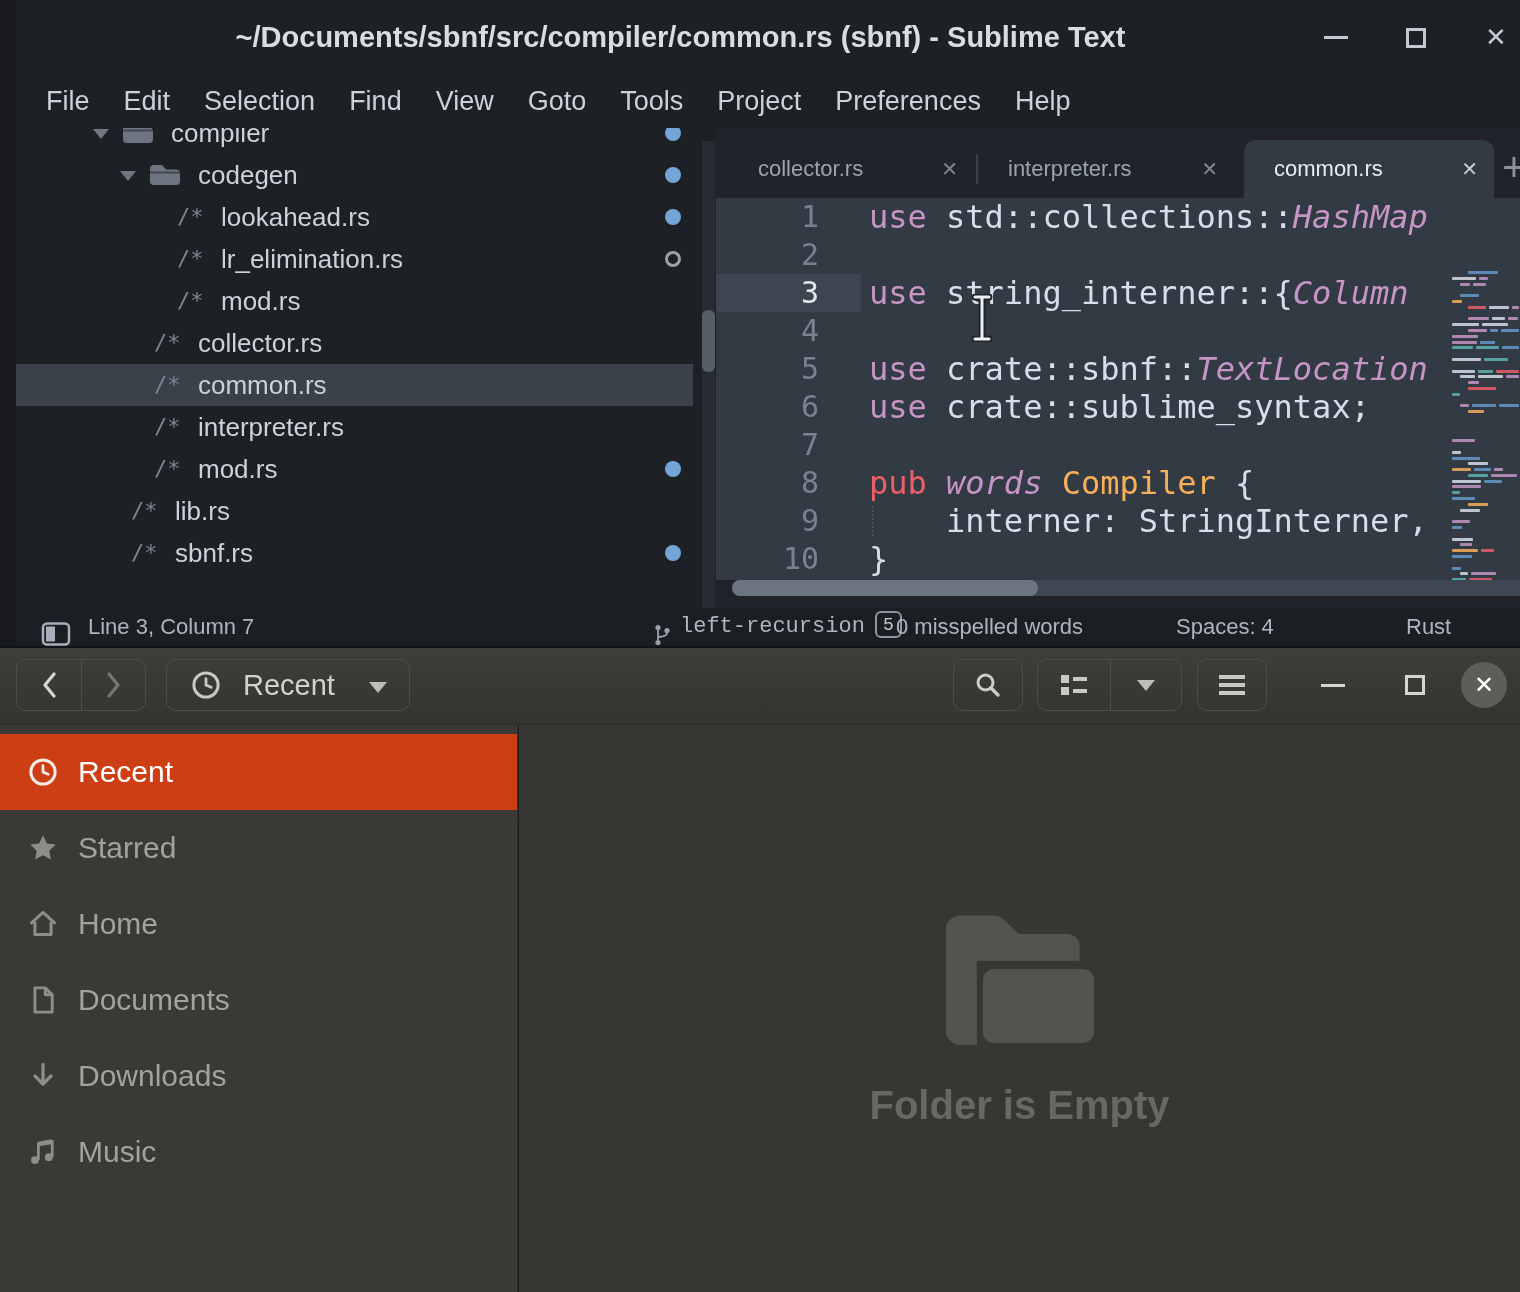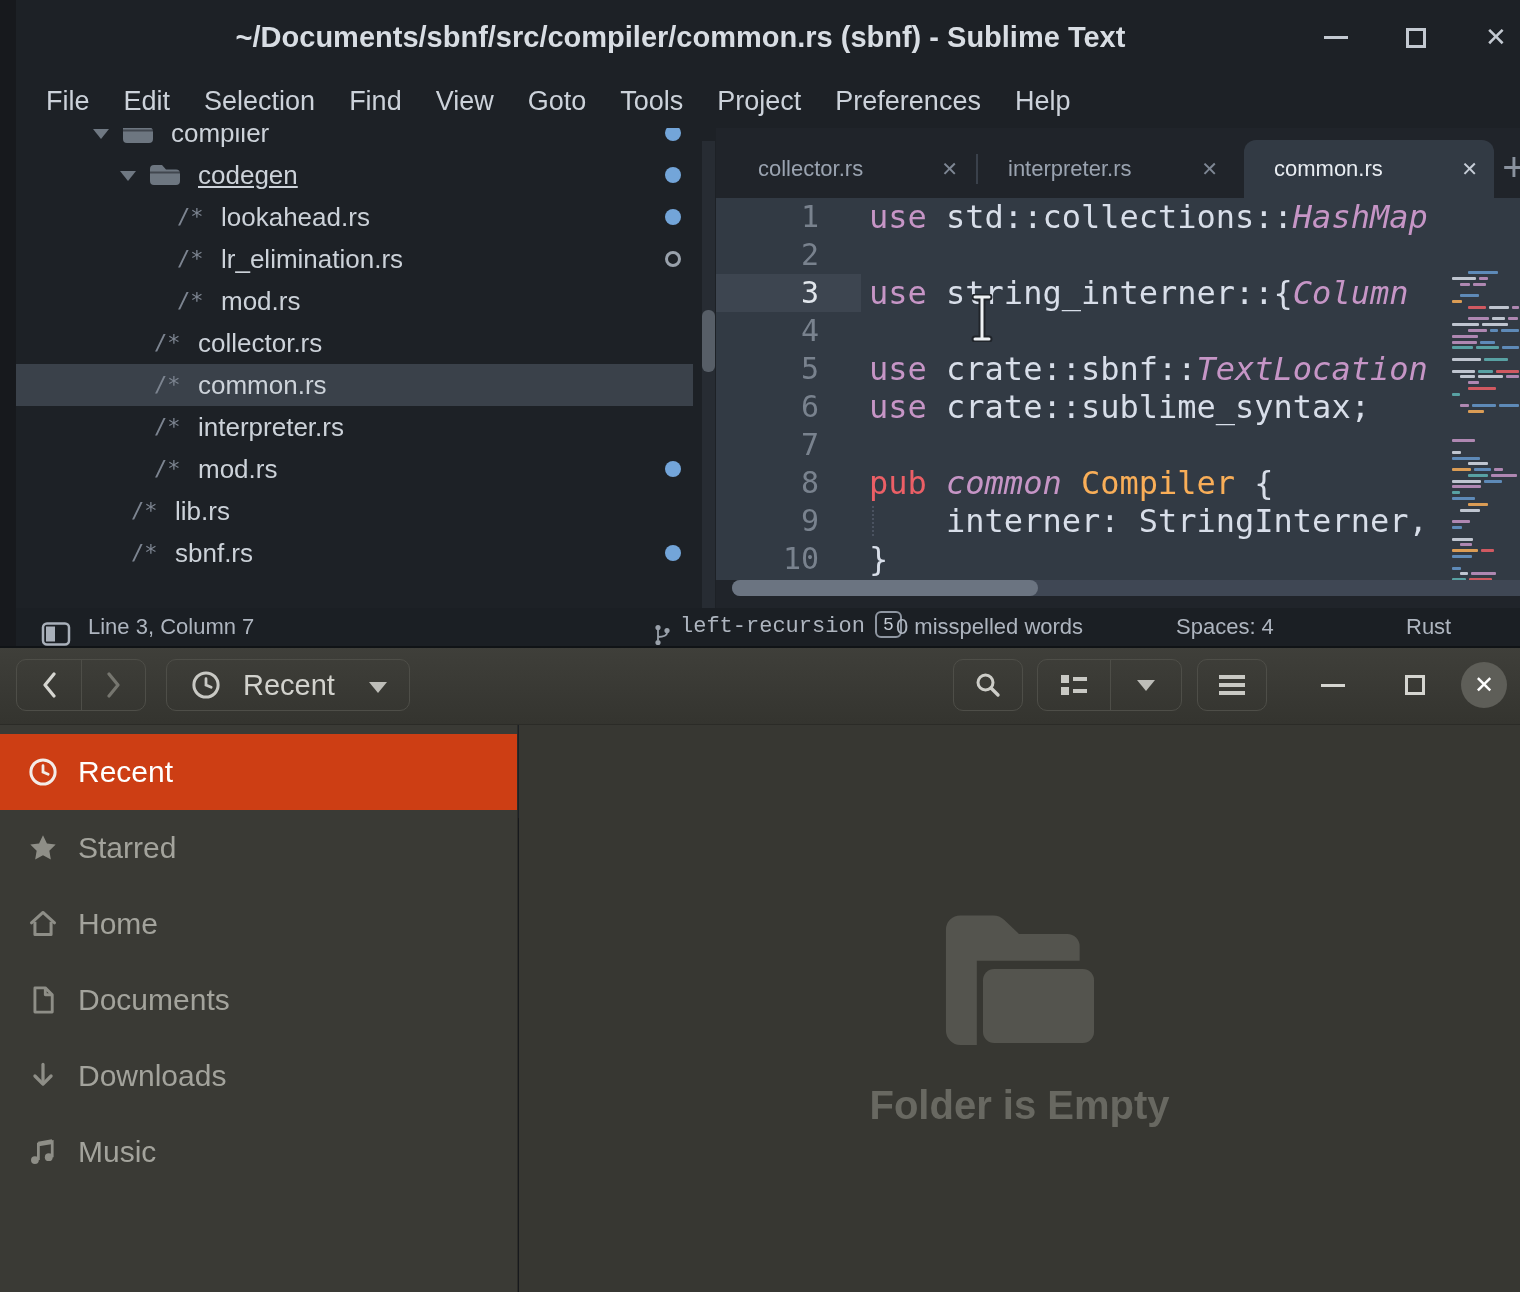--- a/index.html
+++ b/index.html
@@ -172,21 +172,21 @@
               </svg></span>
             <span class="tree-label" style="left: 155px;">compiler</span>
             <span class="dot filled"></span>
           </div>
           <div class="tree-row">
             <span class="tree-tri" style="left: 104px;"></span>
             <span class="tree-folder" style="left: 132px;"><svg width="32" height="24" viewBox="0 0 32 24">
                 <path d="M2 6 a4 4 0 0 1 4-4 h8 l4 4.5 h10 a4 4 0 0 1 4 4 V18 a4 4 0 0 1 -4 4 H6 a4 4 0 0 1 -4-4 z" fill="#6d7680"></path>
                 <rect x="2" y="8.5" width="30" height="2" fill="#1d2126" opacity="0.55"></rect>
               </svg></span>
-            <span class="tree-label" style="left: 182px; text-decoration: underline;">codegen</span>
+            <span class="tree-label" style="left: 182px;">codegen</span>
             <span class="dot filled"></span>
           </div>
           <div class="tree-row">
             <span class="tree-ftype" style="left: 161px;">/*</span>
             <span class="tree-label" style="left: 205px;">lookahead.rs</span>
             <span class="dot filled"></span>
           </div>
           <div class="tree-row">
             <span class="tree-ftype" style="left: 161px;">/*</span>
             <span class="tree-label" style="left: 205px;">lr_elimination.rs</span>
@@ -248,21 +248,21 @@
         </div>
       <div class="code-area">
         <div id="code-lines">
             <div class="code-line"><span class="gutter">1</span><span class="code-text"><span class="tok-k">use</span><span class="tok-p"> std::collections::</span><span class="tok-t">HashMap</span></span></div>
             <div class="code-line"><span class="gutter">2</span><span class="code-text"></span></div>
             <div class="code-line active"><span class="gutter">3</span><span class="code-text"><span class="tok-k">use</span><span class="tok-p"> string_interner::{</span><span class="tok-t">Column</span></span></div>
             <div class="code-line"><span class="gutter">4</span><span class="code-text"></span></div>
             <div class="code-line"><span class="gutter">5</span><span class="code-text"><span class="tok-k">use</span><span class="tok-p"> crate::sbnf::</span><span class="tok-t">TextLocation</span></span></div>
             <div class="code-line"><span class="gutter">6</span><span class="code-text"><span class="tok-k">use</span><span class="tok-p"> crate::sublime_syntax;</span></span></div>
             <div class="code-line"><span class="gutter">7</span><span class="code-text"></span></div>
-            <div class="code-line"><span class="gutter">8</span><span class="code-text"><span class="tok-s">pub</span><span class="tok-p"> </span><span class="tok-t">common</span><span class="tok-p"> </span><span class="tok-e">Compiler</span><span class="tok-p"> {</span></span></div>
+            <div class="code-line"><span class="gutter">8</span><span class="code-text"><span class="tok-s">pub</span><span class="tok-p"> </span><span class="tok-t">words</span><span class="tok-p"> </span><span class="tok-e">Compiler</span><span class="tok-p"> {</span></span></div>
             <div class="code-line"><span class="gutter">9</span><span class="code-text"><span class="tok-p">    interner: StringInterner,</span></span><span class="indent-guide" style="position: absolute; left: 156px; top: 4px; height: 30px;"></span></div>
             <div class="code-line"><span class="gutter">10</span><span class="code-text"><span class="tok-p">}</span></span></div>
           </div>
         <div class="minimap">
             <div class="mm-row" style="padding-left: 16px;">
               <span class="mm-seg" style="width: 29.6593px; background: rgb(102, 153, 204); opacity: 0.85;"></span>
             </div>
             <div class="mm-row" style="padding-left: 0px;">
               <span class="mm-seg" style="width: 24.122px; background: rgb(216, 222, 233); opacity: 0.85;"></span>
               <span class="mm-seg" style="width: 8.39645px; background: rgb(198, 149, 198); opacity: 0.85;"></span>

